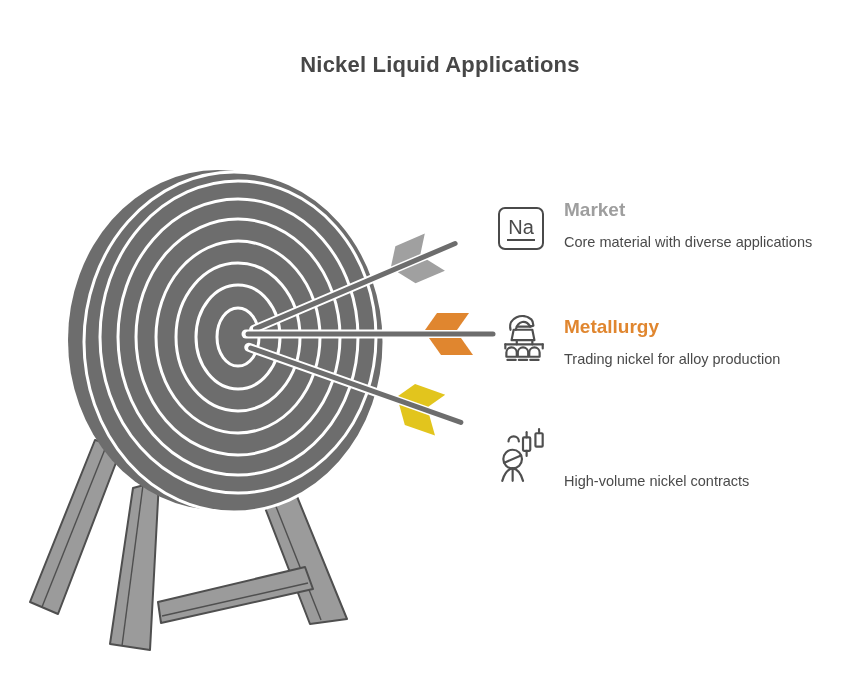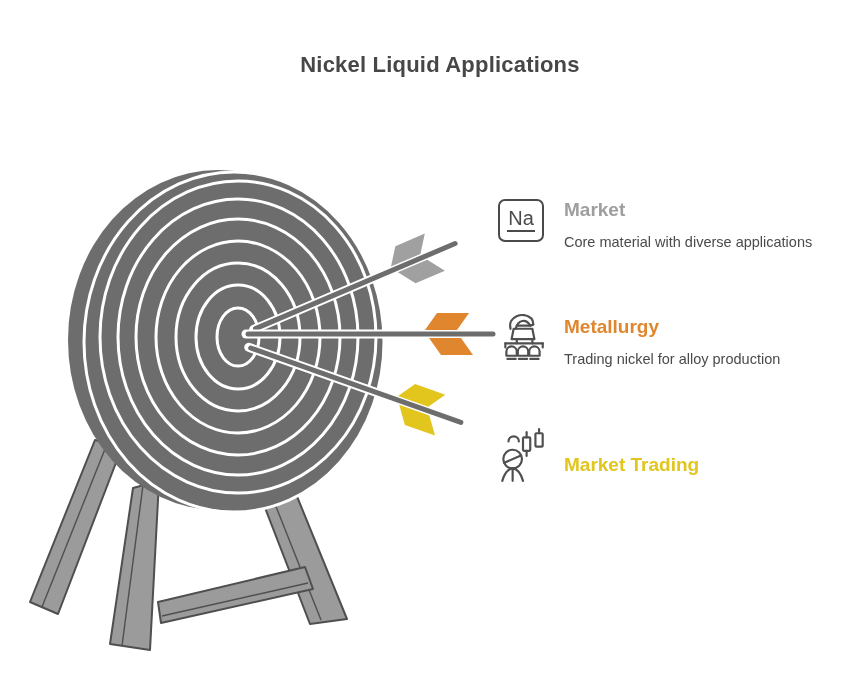--- a/index.html
+++ b/index.html
@@ -9,21 +9,21 @@
     font-family:"Liberation Sans","DejaVu Sans",sans-serif;
   }
   .page-title{
     position:absolute;top:52px;left:0;width:850px;
     text-align:center;transform:translateX(15px);
     font-size:22px;font-weight:bold;letter-spacing:.2px;
     color:var(--title-text,#474747);
   }
   .illustration{position:absolute;left:0;top:150px;}
   .items{position:absolute;left:498px;top:0;width:340px;}
-  .item{position:absolute;left:0;display:flex;align-items:center;}
+  .item{position:absolute;left:0;display:flex;align-items:flex-end;}
   .item.i1{top:190px;} .item.i2{top:307px;} .item.i3{top:427px;}
   .item-iconbox{width:52px;flex:0 0 52px;}
   .item-text{margin-left:14px;}
   .item-title{font-size:19px;font-weight:bold;margin-top:9px;white-space:nowrap;}
   .item.i3 .item-title{margin-top:13px;}
   .item-title.c1{color:var(--label-nickel,#9e9e9e);}
   .item-title.c2{color:var(--label-metallurgy,#e0862f);}
   .item-title.c3{color:var(--label-trading,#e2c51d);}
   .item-desc{font-size:14.5px;color:var(--body-text,#4a4a4a);margin-top:13px;white-space:nowrap;}
   
@@ -148,17 +148,17 @@
         <line x1="27.5" y1="23" x2="27.5" y2="28"></line>
         <line x1="39.5" y1="2" x2="39.5" y2="6"></line>
         <rect x="36" y="6" width="7" height="13" rx="1"></rect>
         <circle cx="14" cy="31" r="9"></circle>
         <line x1="6" y1="34.5" x2="22" y2="27.5"></line>
         <path d="M4,52 Q7,41 14,40 Q21,41 24,52"></path>
         <line x1="14" y1="40" x2="14" y2="52"></line>
       </svg>
     </div>
     <div class="item-text">
-      <div class="item-title c3">Market Trading</div>
+      <div class="item-desc">High-volume nickel contracts</div>
     </div>
   </div>
 
 </div>
 
 </body></html>

